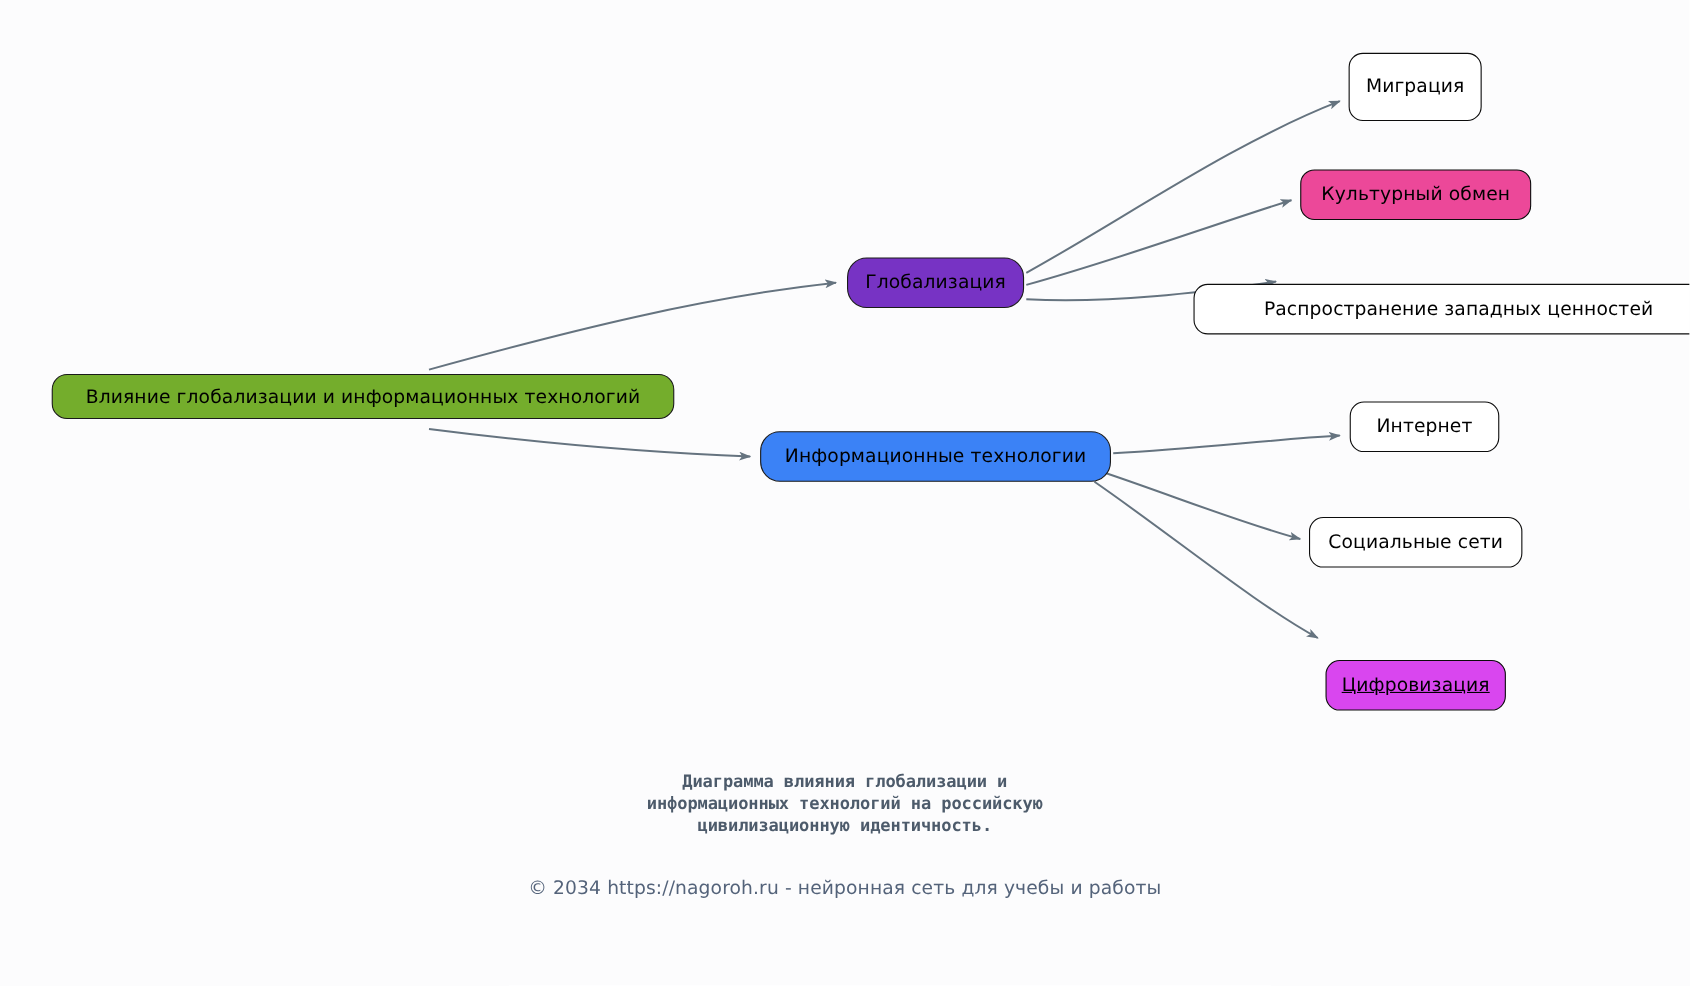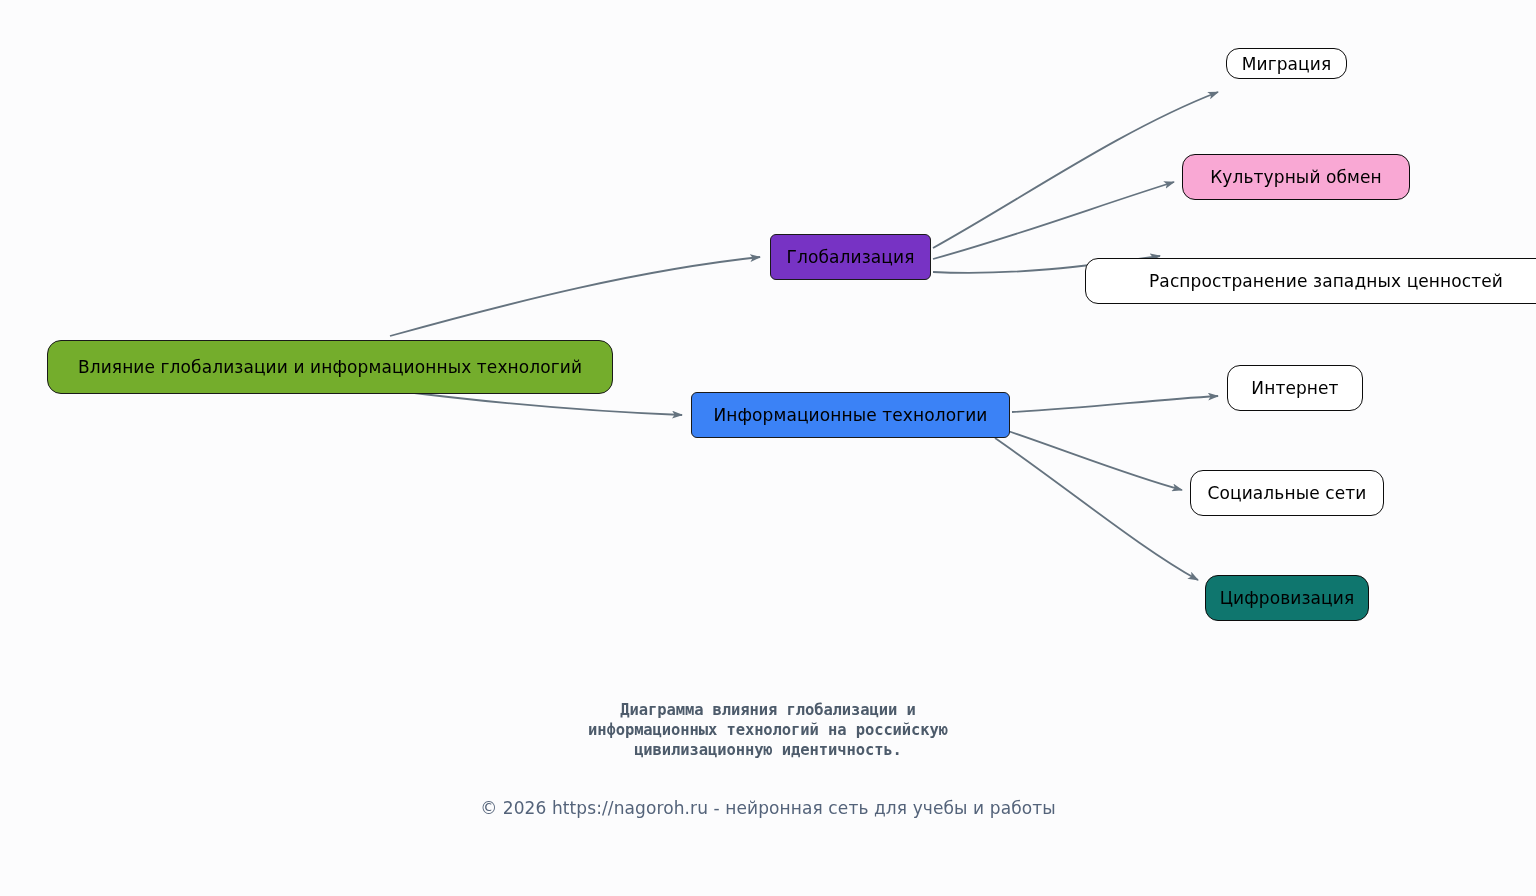--- a/index.html
+++ b/index.html
@@ -37,21 +37,21 @@
     letter-spacing: 0.1px;
   }
   .node-root {
     background: #74ad2c;
     border: 1.6px solid #1a1a1a;
     border-radius: 14px;
   }
   .node-branch {
     background: #7733c4;
     border: 1.6px solid #1a1a1a;
-    border-radius: 6px;
+    border-radius: 18px;
   }
   .node-leaf {
     background: #ffffff;
     border: 1.6px solid #0c0c0c;
     border-radius: 13px;
   }
   #caption {
     position: absolute;
     left: 0;
     top: 700px;
@@ -100,57 +100,57 @@
         <path d="M 390 390 C 500 404 600 412 682 415" fill="none" stroke="#65737f" stroke-width="1.8" marker-end="url(#arrowhead)"></path>
         <path d="M 933 248 C 1020 200 1120 130 1218 92" fill="none" stroke="#65737f" stroke-width="1.8" marker-end="url(#arrowhead)"></path>
         <path d="M 933 259 C 1020 235 1100 205 1174 182" fill="none" stroke="#65737f" stroke-width="1.8" marker-end="url(#arrowhead)"></path>
         <path d="M 933 272 C 1010 276 1090 266 1160 256" fill="none" stroke="#65737f" stroke-width="1.8" marker-end="url(#arrowhead)"></path>
         <path d="M 1012 412 C 1090 408 1150 400 1218 396" fill="none" stroke="#65737f" stroke-width="1.8" marker-end="url(#arrowhead)"></path>
         <path d="M 1005 430 C 1070 452 1130 476 1182 490" fill="none" stroke="#65737f" stroke-width="1.8" marker-end="url(#arrowhead)"></path>
         <path d="M 995 438 C 1070 490 1140 548 1198 580" fill="none" stroke="#65737f" stroke-width="1.8" marker-end="url(#arrowhead)"></path>
       </g>
   </svg>
 
-  <div class="node node-root" style="left: 47px; top: 340px; width: 566px; height: 54px; background: rgb(116, 173, 44); border-color: rgb(26, 26, 26);">
+  <div class="node node-root" style="left: 47px; top: 340px; width: 566px; height: 41px; background: rgb(116, 173, 44); border-color: rgb(26, 26, 26);">
     <span>Влияние глобализации и информационных технологий</span>
   </div>
 
   <div class="node node-branch" style="left: 770px; top: 234px; width: 161px; height: 46px; background: rgb(119, 51, 196); border-color: rgb(26, 26, 26);">
     <span>Глобализация</span>
   </div>
 
-  <div class="node node-leaf" style="left: 1226px; top: 48px; width: 121px; height: 31px; background: rgb(255, 255, 255); border-color: rgb(12, 12, 12);">
+  <div class="node node-leaf" style="left: 1226px; top: 48px; width: 121px; height: 62px; background: rgb(255, 255, 255); border-color: rgb(12, 12, 12);">
     <span>Миграция</span>
   </div>
 
-  <div class="node node-leaf" style="left: 1182px; top: 154px; width: 228px; height: 46px; background: #f9a8d4; border-color: rgb(12, 12, 12);">
+  <div class="node node-leaf" style="left: 1182px; top: 154px; width: 210px; height: 46px; background: #ec4899; border-color: rgb(12, 12, 12);">
     <span>Культурный обмен</span>
   </div>
 
   <div class="node node-leaf" style="left: 1085px; top: 258px; width: 482px; height: 46px; background: rgb(255, 255, 255); border-color: rgb(12, 12, 12);">
     <span>Распространение западных ценностей</span>
   </div>
 
   <div class="node node-branch" style="left: 691px; top: 392px; width: 319px; height: 46px; background: #3b82f6; border-color: rgb(26, 26, 26);">
     <span>Информационные технологии</span>
   </div>
 
   <div class="node node-leaf" style="left: 1227px; top: 365px; width: 136px; height: 46px; background: rgb(255, 255, 255); border-color: rgb(12, 12, 12);">
     <span>Интернет</span>
   </div>
 
   <div class="node node-leaf" style="left: 1190px; top: 470px; width: 194px; height: 46px; background: rgb(255, 255, 255); border-color: rgb(12, 12, 12); text-align: center;">
     <span>Социальные сети</span>
   </div>
 
-  <div class="node node-leaf" style="left: 1205px; top: 575px; width: 164px; height: 46px; background: #0f766e; border-color: rgb(12, 12, 12);">
+  <div class="node node-leaf" style="left: 1205px; top: 600px; width: 164px; height: 46px; background: #d946ef; border-color: rgb(12, 12, 12); text-decoration: underline;">
     <span>Цифровизация</span>
   </div>
 
   <div id="caption">
     <div id="caption-title">Диаграмма влияния глобализации и
 информационных технологий на российскую
 цивилизационную идентичность.</div>
     <div id="caption-divider">___________________________________________________</div>
-    <div id="caption-footer">© 2026 https://nagoroh.ru - нейронная сеть для учебы и работы</div>
+    <div id="caption-footer">© 2034 https://nagoroh.ru - нейронная сеть для учебы и работы</div>
   </div>
 
 </div>
 
 </body></html>

